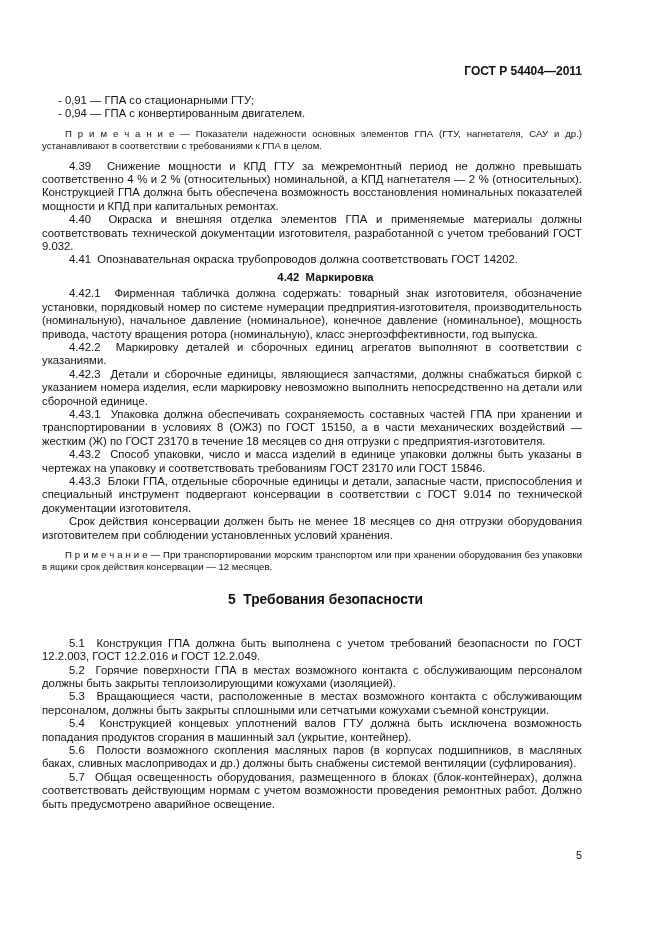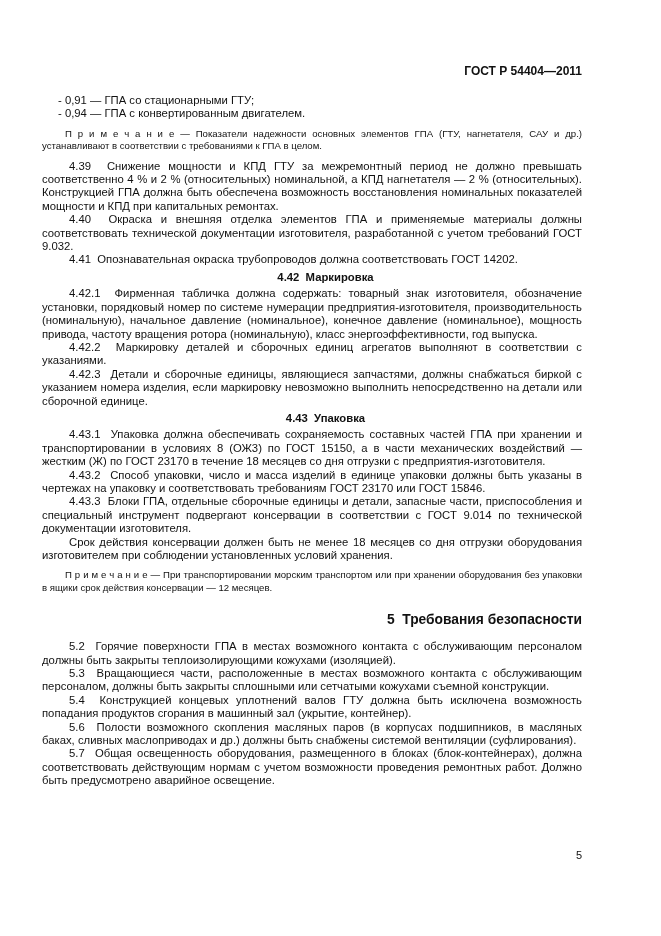--- a/index.html
+++ b/index.html
@@ -42,22 +42,22 @@
     font-weight: bold;
     text-indent: 27px;
     margin: 4px 0 3px 0;
     text-align: center;
   }
   .blk.heading {
     font-weight: bold;
     font-size: 13.8px;
     line-height: 16px;
     text-indent: 27px;
-    margin: 18px 0 12px 0;
-    text-align: right;
+    margin: 18px 0 29px 0;
+    text-align: center;
   }
   .page-number {
     position: absolute;
     top: 849px;
     right: 79px;
     font-size: 11px;
     line-height: 13px;
   }
 </style>
 </head>
@@ -71,27 +71,27 @@
       <p class="blk item">- 0,91 — ГПА со стационарными ГТУ;</p>
       <p class="blk item">- 0,94 — ГПА с конвертированным двигателем.</p>
       <p class="blk note">П р и м е ч а н и е — Показатели надежности основных элементов ГПА (ГТУ, нагнетателя, САУ и др.) устанавливают в соответствии с требованиями к ГПА в целом.</p>
       <p class="blk p">4.39&nbsp; Снижение мощности и КПД ГТУ за межремонтный период не должно превышать соответственно 4 % и 2 % (относительных) номинальной, а КПД нагнетателя — 2 % (относительных). Конструкцией ГПА должна быть обеспечена возможность восстановления номинальных показателей мощности и КПД при капитальных ремонтах.</p>
       <p class="blk p">4.40&nbsp; Окраска и внешняя отделка элементов ГПА и применяемые материалы должны соответствовать технической документации изготовителя, разработанной с учетом требований ГОСТ 9.032.</p>
       <p class="blk p">4.41&nbsp; Опознавательная окраска трубопроводов должна соответствовать ГОСТ 14202.</p>
       <p class="blk subhead">4.42&nbsp; Маркировка</p>
       <p class="blk p">4.42.1&nbsp; Фирменная табличка должна содержать: товарный знак изготовителя, обозначение установки, порядковый номер по системе нумерации предприятия-изготовителя, производительность (номинальную), начальное давление (номинальное), конечное давление (номинальное), мощность привода, частоту вращения ротора (номинальную), класс энергоэффективности, год выпуска.</p>
       <p class="blk p">4.42.2&nbsp; Маркировку деталей и сборочных единиц агрегатов выполняют в соответствии с указаниями.</p>
       <p class="blk p">4.42.3&nbsp; Детали и сборочные единицы, являющиеся запчастями, должны снабжаться биркой с указанием номера изделия, если маркировку невозможно выполнить непосредственно на детали или сборочной единице.</p>
-      <p class="blk subhead">4.43&nbsp; Упаковка</p>
       <p class="blk p">4.43.1&nbsp; Упаковка должна обеспечивать сохраняемость составных частей ГПА при хранении и транспортировании в условиях 8 (ОЖ3) по ГОСТ 15150, а в части механических воздействий — жестким (Ж) по ГОСТ 23170 в течение 18 месяцев со дня отгрузки с предприятия-изготовителя.</p>
       <p class="blk p">4.43.2&nbsp; Способ упаковки, число и масса изделий в единице упаковки должны быть указаны в чертежах на упаковку и соответствовать требованиям ГОСТ 23170 или ГОСТ 15846.</p>
       <p class="blk p">4.43.3&nbsp; Блоки ГПА, отдельные сборочные единицы и детали, запасные части, приспособления и специальный инструмент подвергают консервации в соответствии с ГОСТ 9.014 по технической документации изготовителя.</p>
       <p class="blk p">Срок действия консервации должен быть не менее 18 месяцев со дня отгрузки оборудования изготовителем при соблюдении установленных условий хранения.</p>
       <p class="blk note">П р и м е ч а н и е — При транспортировании морским транспортом или при хранении оборудования без упаковки в ящики срок действия консервации — 12 месяцев.</p>
       <p class="blk heading">5&nbsp; Требования безопасности</p>
+      <p class="blk p">5.1&nbsp; Конструкция ГПА должна быть выполнена с учетом требований безопасности по ГОСТ 12.2.003, ГОСТ 12.2.016 и ГОСТ 12.2.049.</p>
       <p class="blk p">5.2&nbsp; Горячие поверхности ГПА в местах возможного контакта с обслуживающим персоналом должны быть закрыты теплоизолирующими кожухами (изоляцией).</p>
       <p class="blk p">5.3&nbsp; Вращающиеся части, расположенные в местах возможного контакта с обслуживающим персоналом, должны быть закрыты сплошными или сетчатыми кожухами съемной конструкции.</p>
       <p class="blk p">5.4&nbsp; Конструкцией концевых уплотнений валов ГТУ должна быть исключена возможность попадания продуктов сгорания в машинный зал (укрытие, контейнер).</p>
       <p class="blk p">5.6&nbsp; Полости возможного скопления масляных паров (в корпусах подшипников, в масляных баках, сливных маслоприводах и др.) должны быть снабжены системой вентиляции (суфлирования).</p>
       <p class="blk p">5.7&nbsp; Общая освещенность оборудования, размещенного в блоках (блок-контейнерах), должна соответствовать действующим нормам с учетом возможности проведения ремонтных работ. Должно быть предусмотрено аварийное освещение.</p>
     </div>
 
   <div class="page-number">5</div>
 </div>
 

